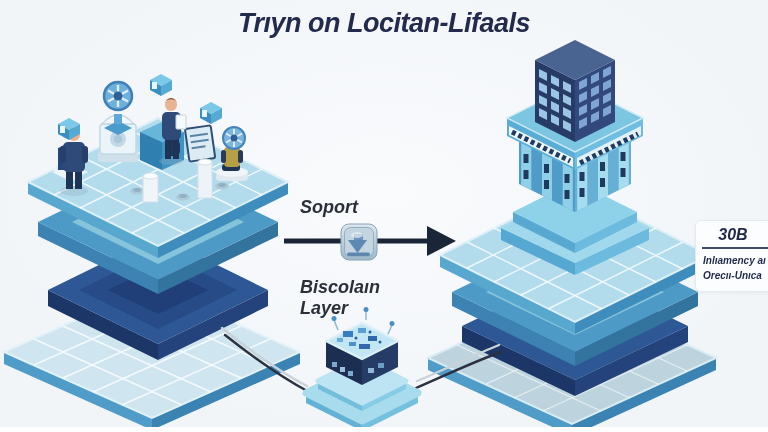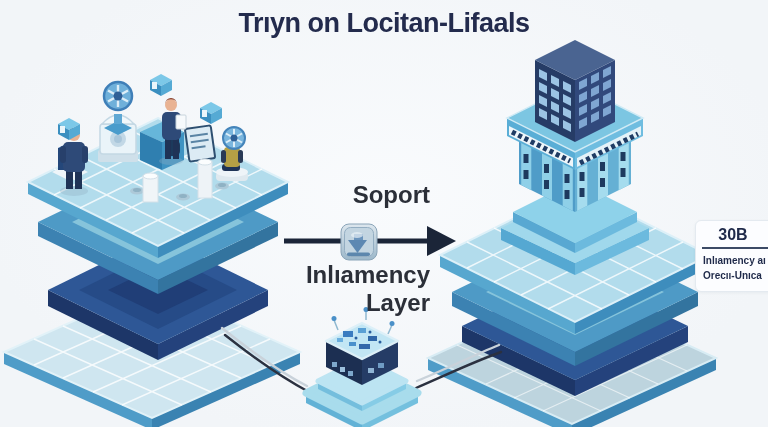--- a/index.html
+++ b/index.html
@@ -1,40 +1,42 @@
 <!DOCTYPE html>
 <html style="--background: #f2f5f8; --title-text: #232b4d; --label-text: #2b2f38; --arrow: #1b2538; --navy-layer: #2e5796; --mid-layer: #4e9ac6; --platform-blue: #b2dcec; --pale-platform: #cfe6f0; --building-light-blue: #7cc6e2; --tower-navy: #263c66; --wire-dark: #2b3140; --wire-gray: #c9d2da; --card-background: #fcfdff; --card-text: #1f2a4a;"><head>
 <meta charset="utf-8">
 <style>
   html,body{margin:0;padding:0;}
   body{font-family:"Liberation Sans", sans-serif;}
   #stage{
     position:relative;width:768px;height:427px;overflow:hidden;
     background:radial-gradient(ellipse at 50% 45%, #f9fbfd 0%, var(--background,#f2f5f8) 75%);
+    font-style:italic;
   }
   #scene{position:absolute;left:0;top:0;}
   .grid{stroke:rgba(255,255,255,.78);stroke-width:1.4;fill:none;}
   .grid-soft{stroke:rgba(255,255,255,.6);stroke-width:1.2;fill:none;}
   .navy-top{fill:var(--navy-layer,#2e5796);}
   .mid-top{fill:var(--mid-layer,#4e9ac6);}
   .plat-top{fill:var(--platform-blue,#b2dcec);}
   .pale-top{fill:var(--pale-platform,#cfe6f0);}
   .wire-dark{stroke:var(--wire-dark,#2b3140);stroke-width:2.4;fill:none;stroke-linecap:round;}
   .wire-gray{stroke:var(--wire-gray,#c9d2da);stroke-width:2.4;fill:none;stroke-linecap:round;}
   .arrow-line{stroke:var(--arrow,#1b2538);stroke-width:5;fill:none;}
   .arrow-head{fill:var(--arrow,#1b2538);}
   .title{
     position:absolute;top:8px;left:0;right:0;text-align:center;
     font-size:27px;font-weight:bold;letter-spacing:-0.5px;
     color:var(--title-text,#232b4d);
   }
   .flow-label{
-    position:absolute;width:130px;text-align:right;
-    font-size:24px;font-weight:bold;line-height:1.16;
+    position:absolute;width:130px;text-align:left;
+    font-size:18px;font-weight:bold;line-height:1.16;
     color:var(--label-text,#2b2f38);
+    margin-top:16px;
   }
   .flow-label.top{left:300px;top:181px;}
   .flow-label.bottom{left:300px;top:261px;}
   .info-card{
     position:absolute;left:695px;top:220px;width:96px;
     background:var(--card-background,#fcfdff);
     border:1px solid #e4eaf0;border-radius:6px;
     padding:5px 0 8px 0;box-shadow:0 1px 3px rgba(40,60,90,.06);
   }
   .info-card .value{
@@ -363,21 +365,21 @@
   </g>
 </svg>
 
 <div class="title">Trıyn on Locitan-Lifaals</div>
 
 <div class="flow-label top">
   <span>Soport</span><br>
 </div>
 
 <div class="flow-label bottom">
-  <span>Inlıamency</span><br>
+  <span>Biscolaın</span><br>
   <span>Layer</span>
 </div>
 
 <div class="info-card">
   <div class="value">30B</div>
   <div class="divider"></div>
   <div class="line">Inlıamency aı</div>
   <div class="line">Orecıı-Unıca</div>
 </div>
 

